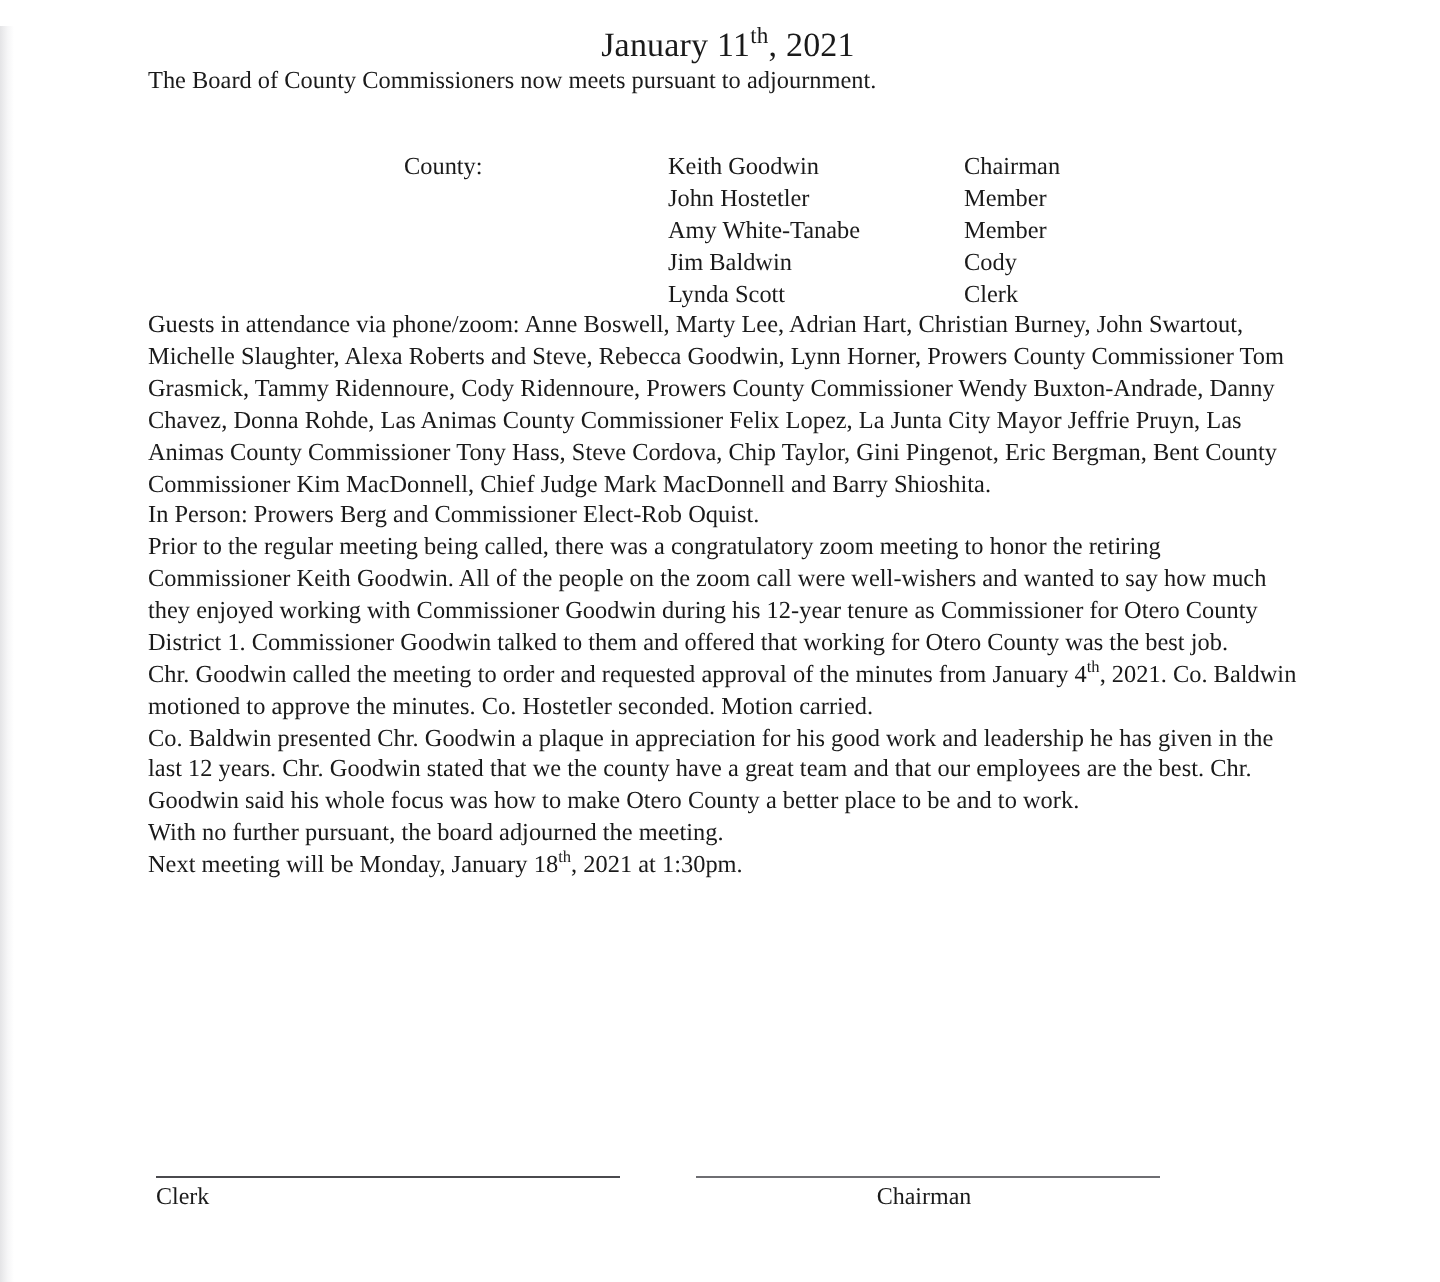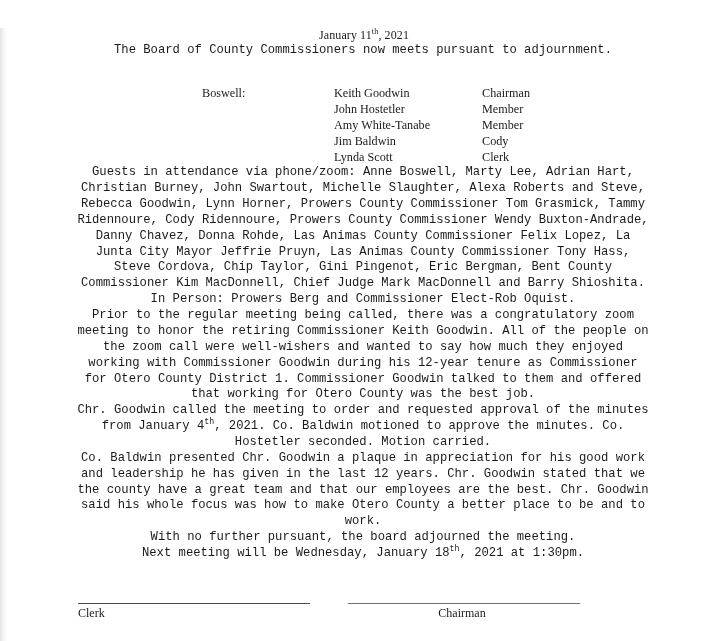--- a/index.html
+++ b/index.html
@@ -26,42 +26,41 @@
   }
   .page {
     position: relative;
     width: 720px;
     height: 641px;
     box-sizing: border-box;
     padding: 0;
   }
   .doc-date {
     text-align: center;
-    font-size: 12px;
-    margin: 28px 0 0 0;
+    font-size: 17px;
+    margin: 13px 0 0 0;
     padding-left: 8px;
     letter-spacing: 0.1px;
   }
   sup {
     font-size: 0.68em;
     vertical-align: super;
     line-height: 0;
   }
   .body-col {
     margin: 0 auto;
     width: 578px;
     padding-left: 6px;
   }
   p.para {
     font-size: 12.2px;
     line-height: 1.30;
     margin: 0;
-    text-align: center;
+    text-align: left;
     letter-spacing: 0.01px;
-    font-family: Liberation Mono, monospace;
   }
   .intro-line {
     margin-top: 44px;
   }
   
   .present-block {
     margin-top: 26px;
     display: flex;
     font-size: 12.2px;
     line-height: 1.32;
@@ -134,21 +133,21 @@
 
   <div class="scan-edge-left"></div>
 
   <div class="doc-date"><span>January 11</span><sup>th</sup><span>, 2021</span></div>
 
   <div class="body-col">
 
     <p class="para intro-line">The Board of County Commissioners now meets pursuant to adjournment.</p>
 
     <div class="present-block">
-      <div class="present-label">Boswell:</div>
+      <div class="present-label">County:</div>
       <div class="present-names">
         <div>Keith Goodwin</div>
         <div>John Hostetler</div>
         <div>Amy White-Tanabe</div>
         <div>Jim Baldwin</div>
         <div>Lynda Scott</div>
       </div>
       <div class="present-roles">
         <div>Chairman</div>
         <div>Member</div>
@@ -163,21 +162,21 @@
     <p class="para inperson">In Person: Prowers Berg and Commissioner Elect-Rob Oquist.</p>
 
     <p class="para para-gap">Prior to the regular meeting being called, there was a congratulatory zoom meeting to honor the retiring Commissioner Keith Goodwin. All of the people on the zoom call were well-wishers and wanted to say how much they enjoyed working with Commissioner Goodwin during his 12-year tenure as Commissioner for Otero County District 1. Commissioner Goodwin talked to them and offered that working for Otero County was the best job.</p>
 
     <p class="para para-gap"><span>Chr. Goodwin called the meeting to order and requested approval of the minutes from January 4</span><sup>th</sup><span>, 2021. Co. Baldwin motioned to approve the minutes. Co. Hostetler seconded. Motion carried.</span></p>
 
     <p class="para para-gap">Co. Baldwin presented Chr. Goodwin a plaque in appreciation for his good work and leadership he has given in the last 12 years. Chr. Goodwin stated that we the county have a great team and that our employees are the best. Chr. Goodwin said his whole focus was how to make Otero County a better place to be and to work.</p>
 
     <p class="para para-gap">With no further pursuant, the board adjourned the meeting.</p>
 
-    <p class="para para-gap"><span>Next meeting will be Wednesday, January 18</span><sup>th</sup><span>, 2021 at 1:30pm.</span></p>
+    <p class="para para-gap"><span>Next meeting will be Monday, January 18</span><sup>th</sup><span>, 2021 at 1:30pm.</span></p>
 
   </div>
 
   <div class="sig-area">
     <div class="sig-row">
       <div class="sig-col">
         <div class="sig-line"></div>
         <div class="sig-label">Clerk</div>
       </div>
       <div class="sig-col second">

